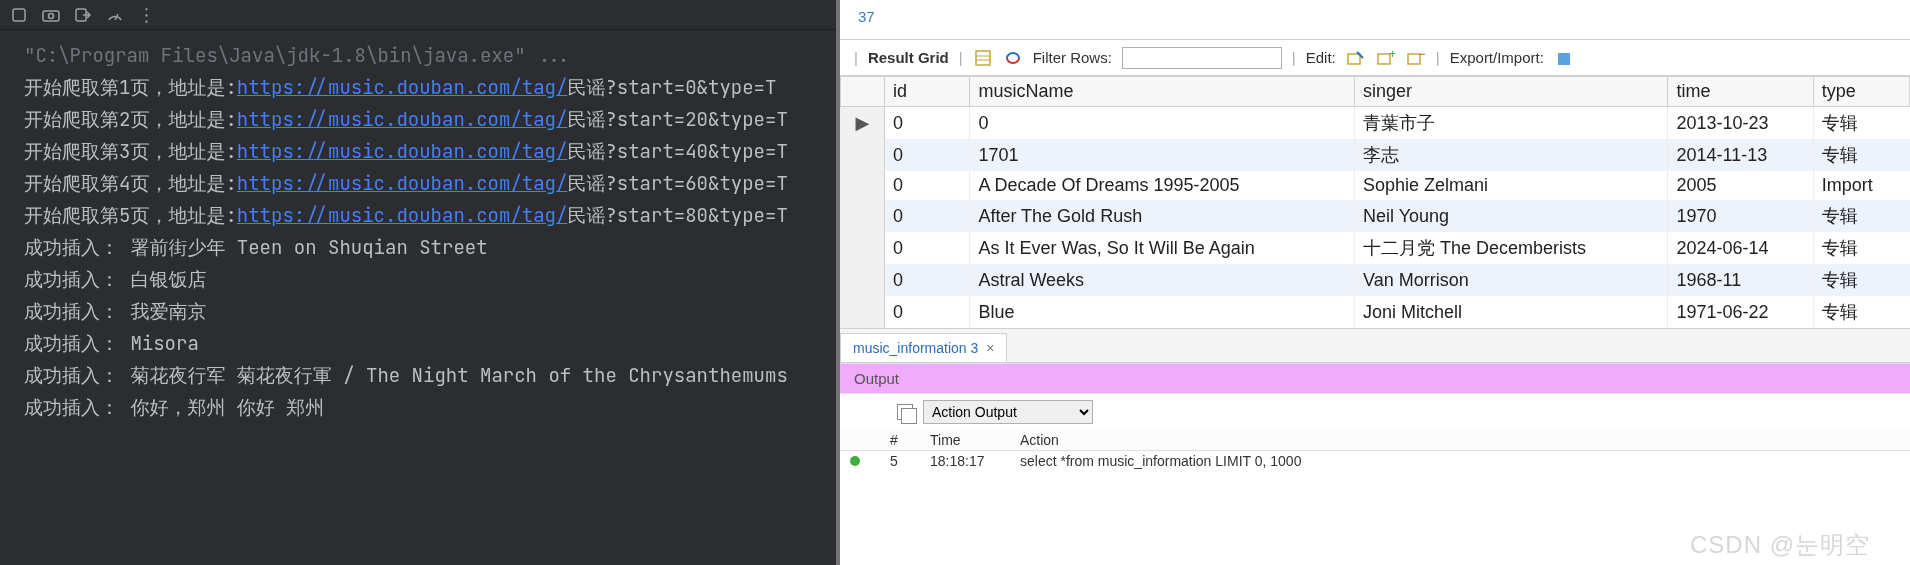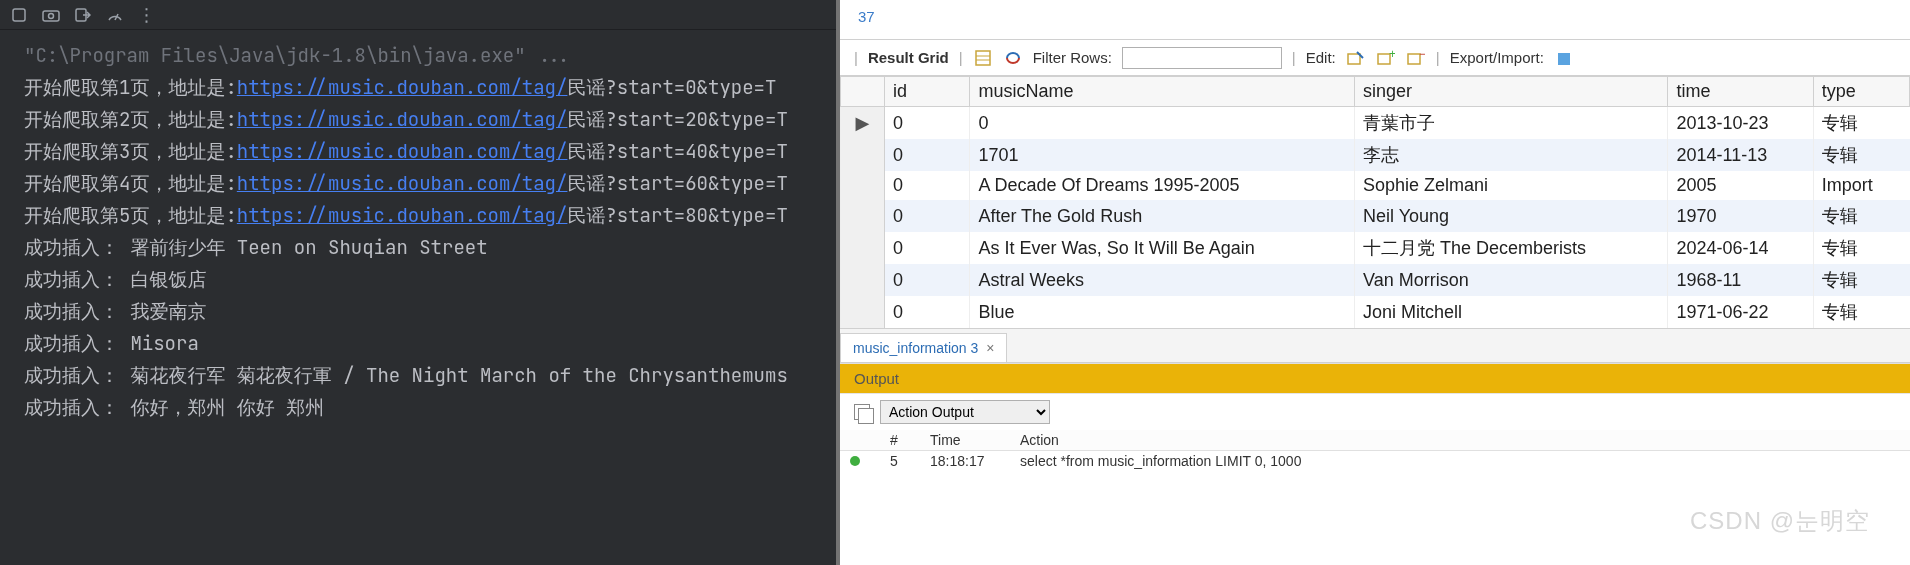--- a/index.html
+++ b/index.html
@@ -28,30 +28,30 @@
 .rowhdr { width: 22px; background: #f0f0f0; border-right: 1px solid #d0d0d0; text-align: center; color: #555; }
 .col-id { width: 60px; }
 .col-music { width: 270px; }
 .col-singer { width: 220px; }
 .col-time { width: 102px; }
 .col-type { width: 50px; }
 .tab-bar { height: 34px; display: flex; align-items: flex-end; padding: 0 0; background: #f4f4f4; border-bottom: 1px solid #d0d0d0; }
 .tab { display: flex; align-items: center; gap: 8px; padding: 6px 12px; background: #fff; border: 1px solid #d0d0d0; border-bottom: none; color: #2d6db4; font-size: 14px; }
 .tab .x { color: #777; }
 .output-section { border-top: 1px solid #e0e0e0; }
-.output-title { padding: 6px 14px; font-size: 15px; color: #555; background: #eab308; border-bottom: 1px solid #e5e5e5; }
-.output-bar { display: flex; align-items: center; gap: 10px; padding: 6px 14px; }
+.output-title { padding: 6px 14px; font-size: 15px; color: #555; background: #f0abfc; border-bottom: 1px solid #e5e5e5; }
+.output-bar { display: flex; align-items: center; gap: 10px; padding: 6px 14px; margin-left: 43px; }
 .output-bar select { height: 24px; width: 170px; border: 1px solid #b0b0b0; font-size: 14px; padding: 0 4px; }
 .stack-ico { width: 16px; height: 16px; border: 1px solid #888; position: relative; }
 .stack-ico::after { content: ""; position: absolute; top: 3px; left: 3px; width: 14px; height: 14px; border: 1px solid #888; background: #fff; }
 table.log { font-size: 14px; color: #333; width: 100%; border-collapse: collapse; }
 table.log th { text-align: left; font-weight: normal; padding: 2px 10px; border-bottom: 1px solid #e0e0e0; background: #fcfcfc; }
 table.log td { padding: 2px 10px; }
 .dot { width: 10px; height: 10px; border-radius: 50%; background: #3fae3f; display: inline-block; }
-.watermark { position: absolute; right: 40px; bottom: 28px; color: #d7d7d7; font-size: 24px; font-weight: 400; letter-spacing: 1px; pointer-events: none; }
+.watermark { position: absolute; right: 40px; bottom: 4px; color: #d7d7d7; font-size: 24px; font-weight: 400; letter-spacing: 1px; pointer-events: none; }
 svg { display: block; }
 </style>
 </head>
 <body>
 
 <div class="panel-left">
   <div class="toolbar-dark">
     <span class="ico">
         <svg width="14" height="14">
           <rect x="1" y="1" width="12" height="12" rx="2" fill="none" stroke="#9aa0a8" stroke-width="1.5"></rect>

